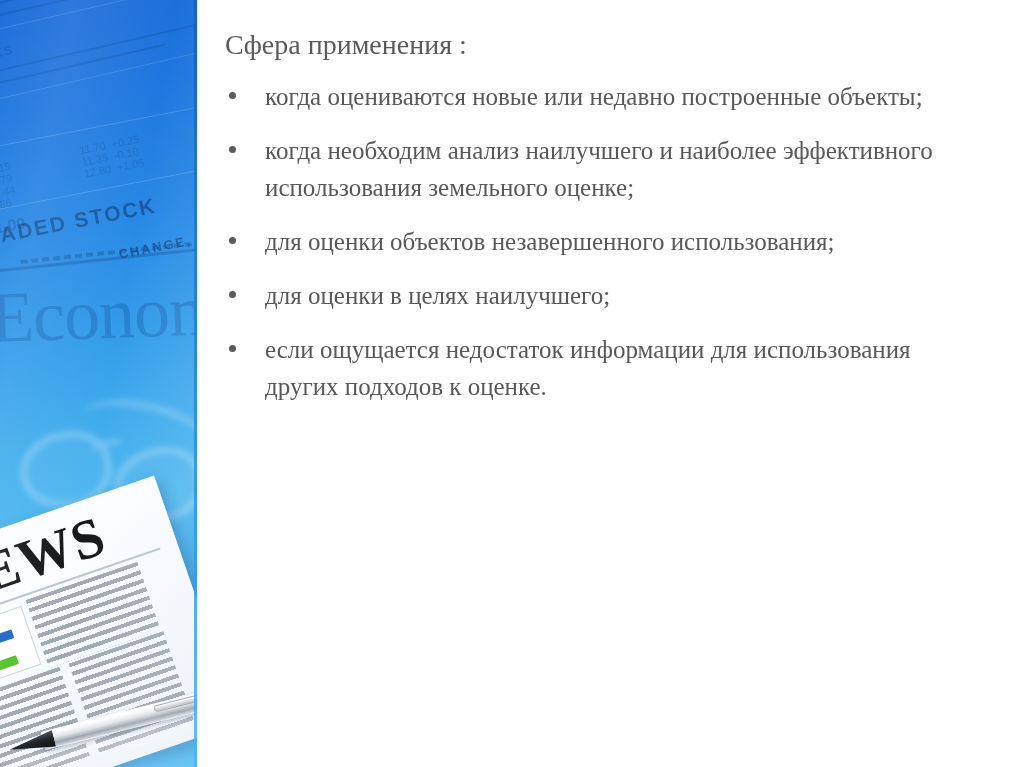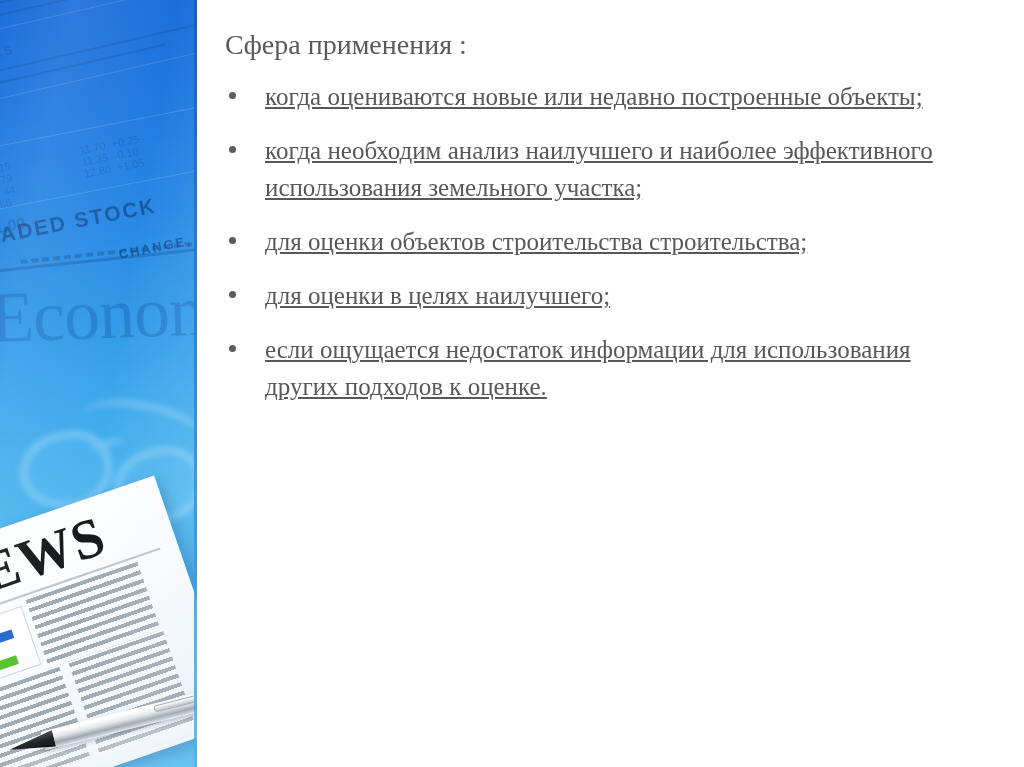--- a/index.html
+++ b/index.html
@@ -390,21 +390,20 @@
     position: absolute;
     left: 10px;
     top: 14px;
     width: 7px;
     height: 7px;
     border-radius: 50%;
     background: #5b5b5d;
   }
   .bullet-text {
     display: block;
-    text-decoration: underline;
   }
 </style>
 </head>
 <body>
 
 <div class="slide">
 
   <div class="side-panel">
 
     <div class="stock-sheet">
@@ -472,27 +471,27 @@
 
     <ul class="bullet-list">
 
       <li class="bullet-item">
         <span class="bullet-dot"></span>
         <span class="bullet-text">когда оцениваются новые или недавно построенные объекты;</span>
       </li>
 
       <li class="bullet-item">
         <span class="bullet-dot"></span>
-        <span class="bullet-text">когда необходим анализ наилучшего и наиболее эффективного использования земельного участка;</span>
+        <span class="bullet-text">когда необходим анализ наилучшего и наиболее эффективного использования земельного оценке;</span>
       </li>
 
 
       <li class="bullet-item">
         <span class="bullet-dot"></span>
-        <span class="bullet-text">для оценки объектов строительства строительства;</span>
+        <span class="bullet-text">для оценки объектов незавершенного использования;</span>
       </li>
 
       <li class="bullet-item">
         <span class="bullet-dot"></span>
         <span class="bullet-text">для оценки в целях наилучшего;</span>
       </li>
 
       <li class="bullet-item">
         <span class="bullet-dot"></span>
         <span class="bullet-text">если ощущается недостаток информации для использования других подходов к оценке.</span>

